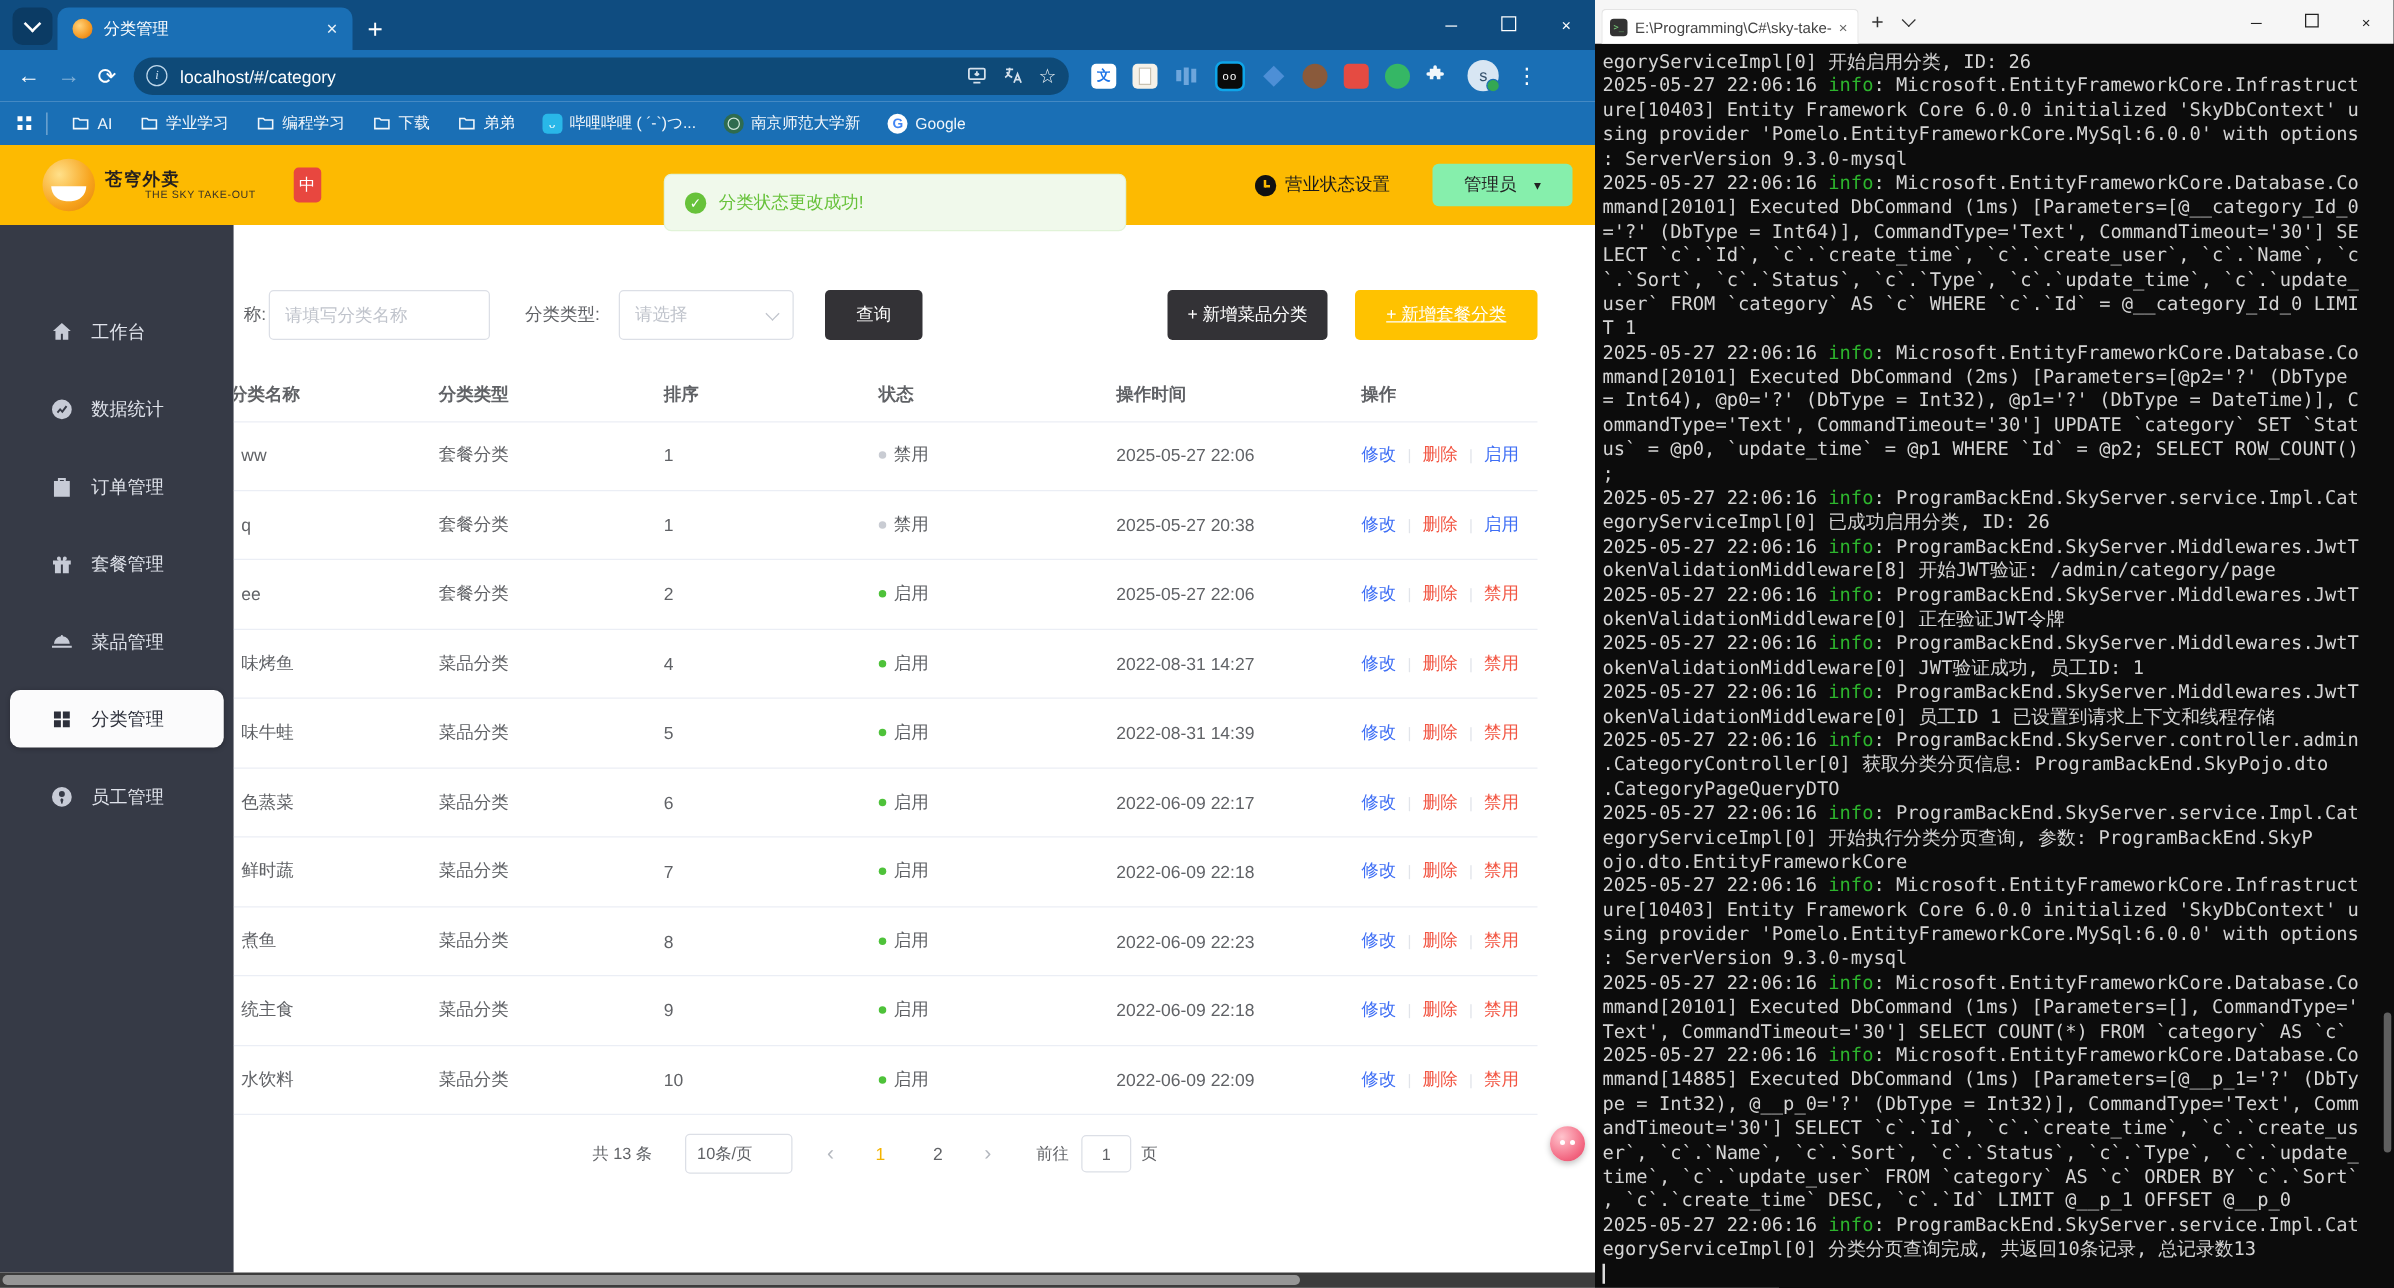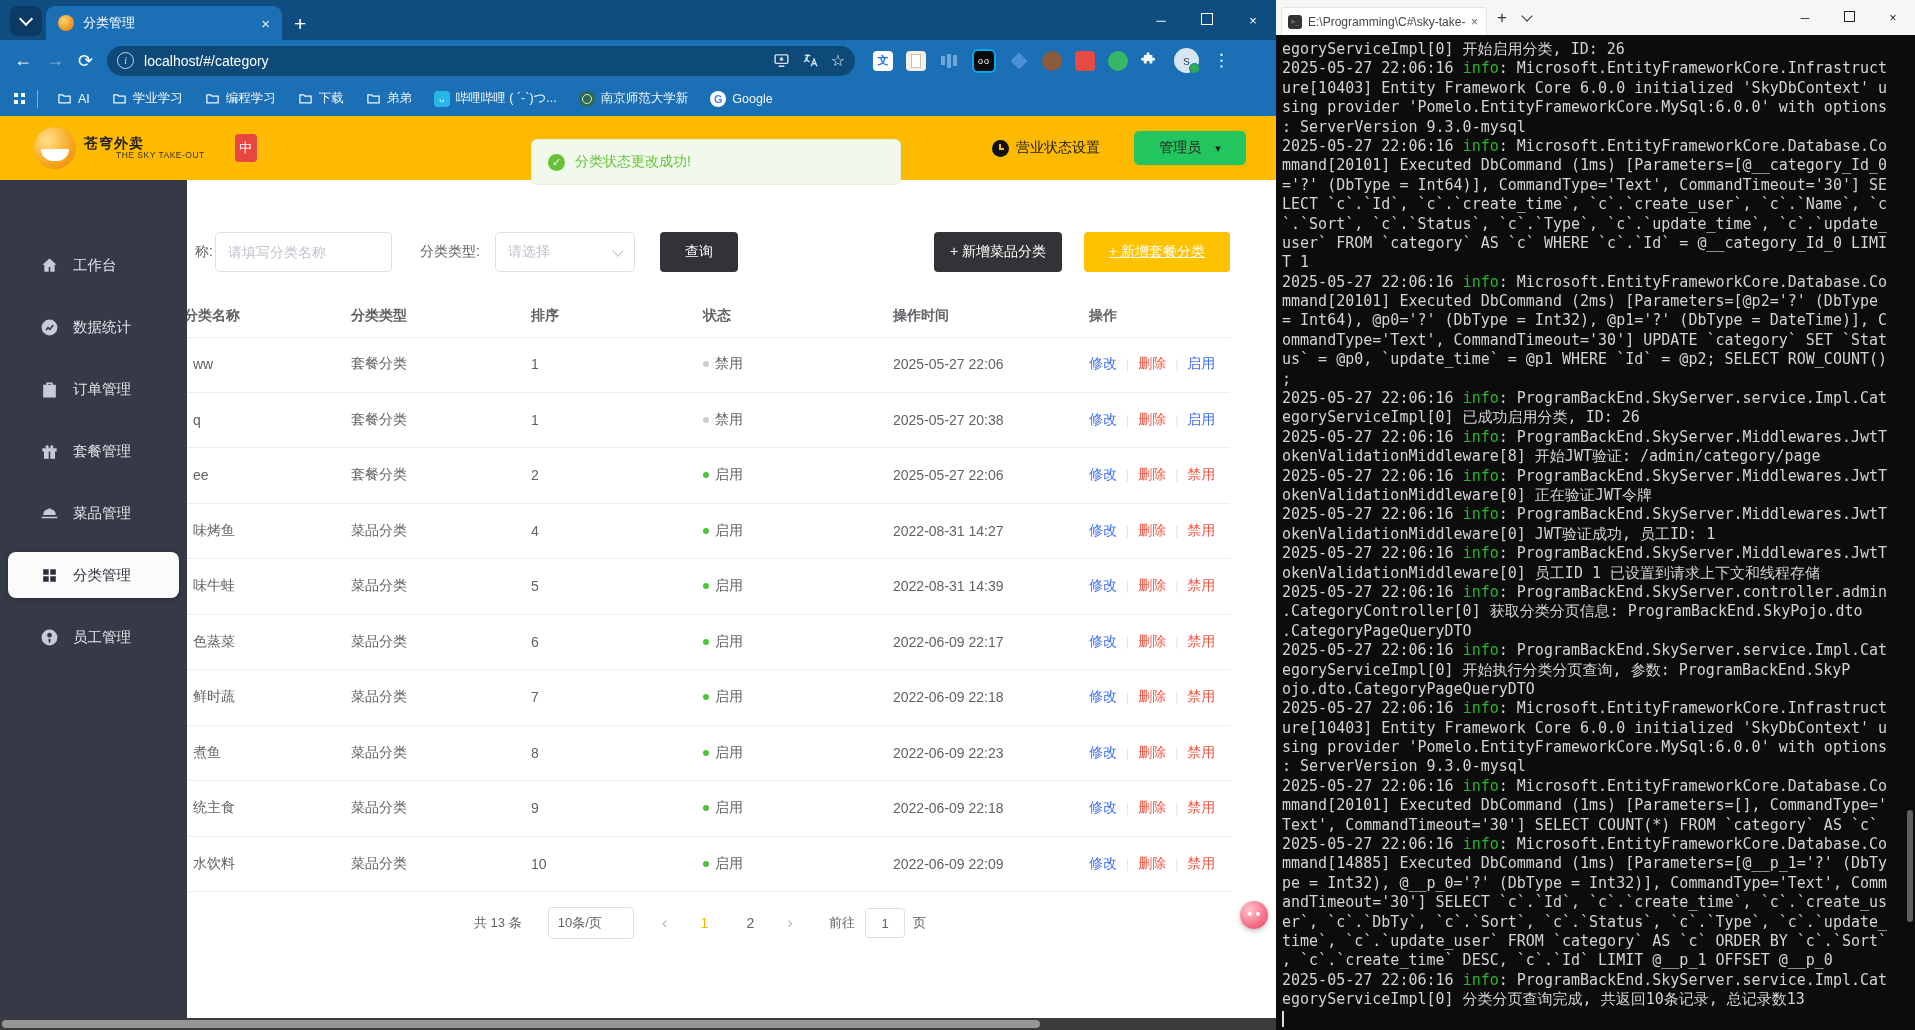--- a/index.html
+++ b/index.html
@@ -67,21 +67,21 @@
   .logo-text{margin-left:8px;line-height:1.05;}
   .logo-title{font-size:14px;font-weight:bold;color:#231f20;letter-spacing:1px;}
   .logo-sub{font-size:8.5px;color:#3a3325;letter-spacing:.5px;margin-left:32px;}
   .cn-badge{margin-left:30px;width:22px;height:28px;background:#E8473F;color:#fff;border-radius:4px;
             display:flex;align-items:center;justify-content:center;font-size:13px;}
   .hdr-right{margin-left:auto;display:flex;align-items:center;}
   .clockic{width:17px;height:17px;border-radius:50%;background:#111;position:relative;margin-right:7px;}
   .clockic:before{content:"";position:absolute;left:7px;top:4px;width:2px;height:6px;background:#FDBA01;}
   .clockic:after{content:"";position:absolute;left:8px;top:8px;width:4px;height:2px;background:#FDBA01;}
   .biz-label{font-size:14px;color:#1a1a1a;}
-  .admin-pill{margin:0 30px 0 34px;width:112px;height:34px;background:#22c55e;border-radius:5px;display:flex;
+  .admin-pill{margin:0 18px 0 34px;width:112px;height:34px;background:#86efac;border-radius:5px;display:flex;
               align-items:center;justify-content:center;gap:14px;font-size:14px;color:#222;}
   .toast{position:absolute;left:531px;top:139px;width:368px;height:44px;background:#f0f9eb;border:1px solid #e1f3d8;
          border-radius:6px;display:flex;align-items:center;z-index:40;}
   .toast-ic{width:17px;height:17px;border-radius:50%;background:#67C23A;color:#fff;font-size:11px;
             display:flex;align-items:center;justify-content:center;margin:0 10px 0 16px;}
   .toast-txt{color:#67C23A;font-size:14px;}
   #sidebar{position:absolute;left:0;top:180px;width:187px;height:838px;background:#363A46;padding-top:54px;box-sizing:border-box;}
   .side-item{height:62px;display:flex;align-items:center;color:#dfe2ea;font-size:14.5px;padding-left:40px;position:relative;}
   .side-ic{width:19px;height:19px;margin-right:14px;color:#c7cbd6;display:flex;}
   .side-ic svg{width:19px;height:19px;}
@@ -605,33 +605,33 @@
         <div class="tline">okenValidationMiddleware[0] 正在验证JWT令牌</div>
         <div class="tline">2025-05-27 22:06:16 <span class="info">info</span>: ProgramBackEnd.SkyServer.Middlewares.JwtT</div>
         <div class="tline">okenValidationMiddleware[0] JWT验证成功, 员工ID: 1</div>
         <div class="tline">2025-05-27 22:06:16 <span class="info">info</span>: ProgramBackEnd.SkyServer.Middlewares.JwtT</div>
         <div class="tline">okenValidationMiddleware[0] 员工ID 1 已设置到请求上下文和线程存储</div>
         <div class="tline">2025-05-27 22:06:16 <span class="info">info</span>: ProgramBackEnd.SkyServer.controller.admin</div>
         <div class="tline">.CategoryController[0] 获取分类分页信息: ProgramBackEnd.SkyPojo.dto</div>
         <div class="tline">.CategoryPageQueryDTO</div>
         <div class="tline">2025-05-27 22:06:16 <span class="info">info</span>: ProgramBackEnd.SkyServer.service.Impl.Cat</div>
         <div class="tline">egoryServiceImpl[0] 开始执行分类分页查询, 参数: ProgramBackEnd.SkyP</div>
-        <div class="tline">ojo.dto.CategoryPageQueryDTO</div>
+        <div class="tline">ojo.dto.EntityFrameworkCore</div>
         <div class="tline">2025-05-27 22:06:16 <span class="info">info</span>: Microsoft.EntityFrameworkCore.Infrastruct</div>
         <div class="tline">ure[10403] Entity Framework Core 6.0.0 initialized 'SkyDbContext' u</div>
         <div class="tline">sing provider 'Pomelo.EntityFrameworkCore.MySql:6.0.0' with options</div>
         <div class="tline">: ServerVersion 9.3.0-mysql</div>
         <div class="tline">2025-05-27 22:06:16 <span class="info">info</span>: Microsoft.EntityFrameworkCore.Database.Co</div>
         <div class="tline">mmand[20101] Executed DbCommand (1ms) [Parameters=[], CommandType='</div>
         <div class="tline">Text', CommandTimeout='30'] SELECT COUNT(*) FROM `category` AS `c`</div>
         <div class="tline">2025-05-27 22:06:16 <span class="info">info</span>: Microsoft.EntityFrameworkCore.Database.Co</div>
         <div class="tline">mmand[14885] Executed DbCommand (1ms) [Parameters=[@__p_1='?' (DbTy</div>
         <div class="tline">pe = Int32), @__p_0='?' (DbType = Int32)], CommandType='Text', Comm</div>
         <div class="tline">andTimeout='30'] SELECT `c`.`Id`, `c`.`create_time`, `c`.`create_us</div>
-        <div class="tline">er`, `c`.`DbTy`, `c`.`Sort`, `c`.`Status`, `c`.`Type`, `c`.`update_</div>
+        <div class="tline">er`, `c`.`Name`, `c`.`Sort`, `c`.`Status`, `c`.`Type`, `c`.`update_</div>
         <div class="tline">time`, `c`.`update_user` FROM `category` AS `c` ORDER BY `c`.`Sort`</div>
         <div class="tline">, `c`.`create_time` DESC, `c`.`Id` LIMIT @__p_1 OFFSET @__p_0</div>
         <div class="tline">2025-05-27 22:06:16 <span class="info">info</span>: ProgramBackEnd.SkyServer.service.Impl.Cat</div>
         <div class="tline">egoryServiceImpl[0] 分类分页查询完成, 共返回10条记录, 总记录数13</div>
         <div class="tline"><span class="cursor"></span></div>
       </div>
     <div class="t-thumb"></div>
   </section>
 </div>
 

